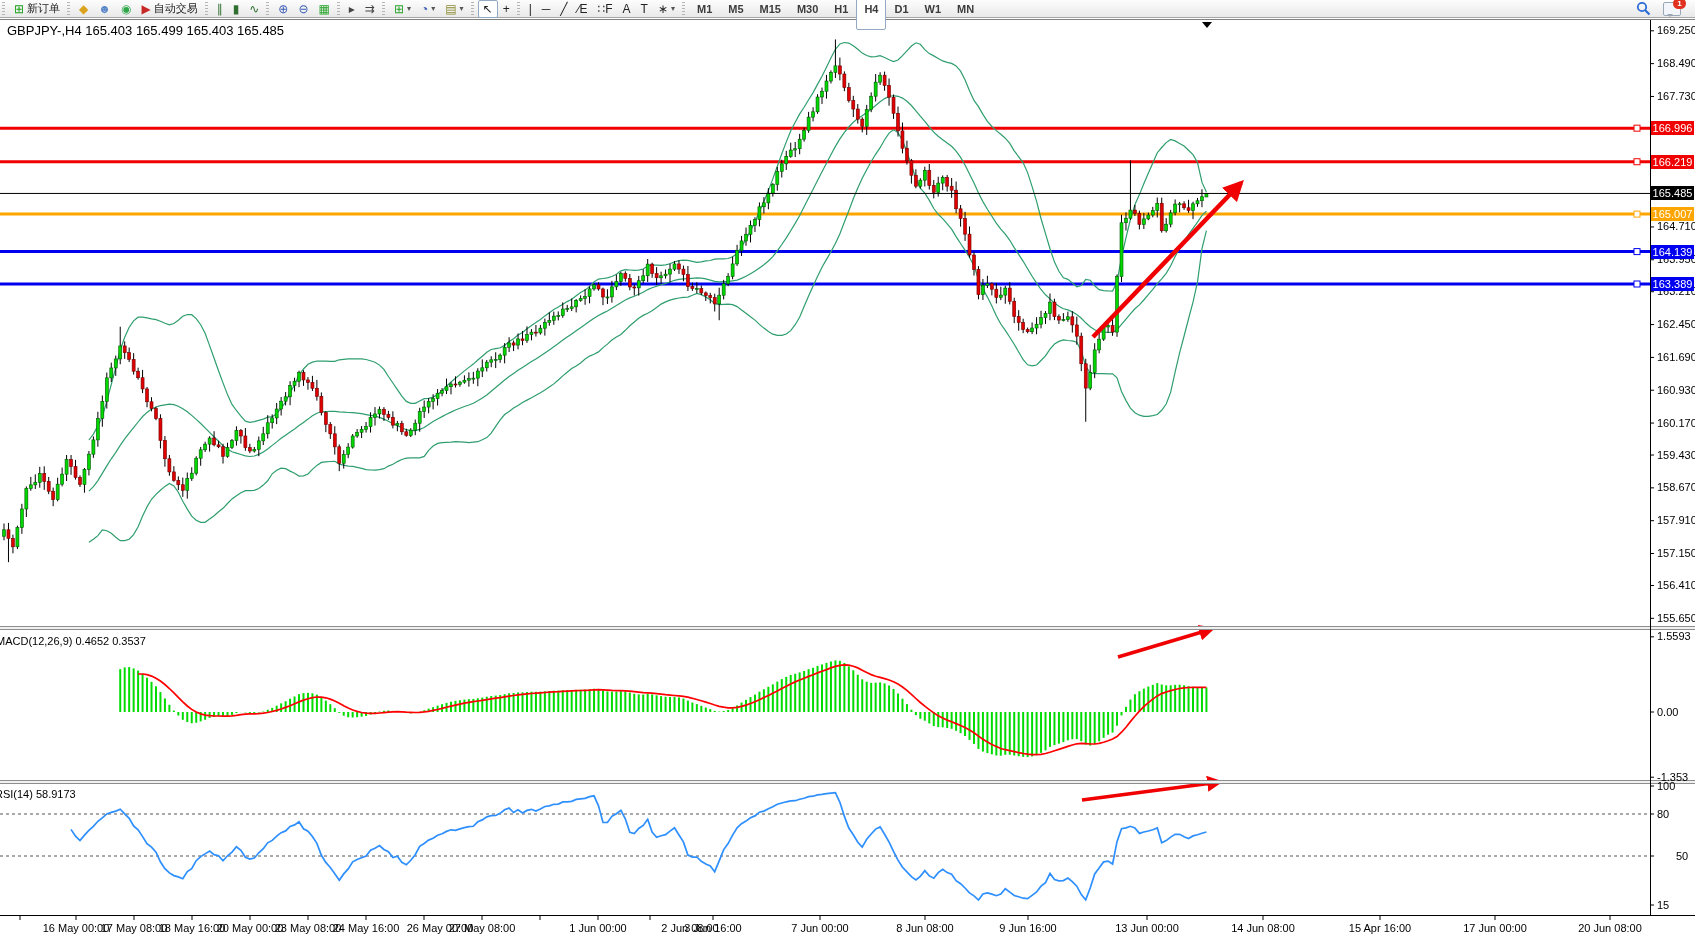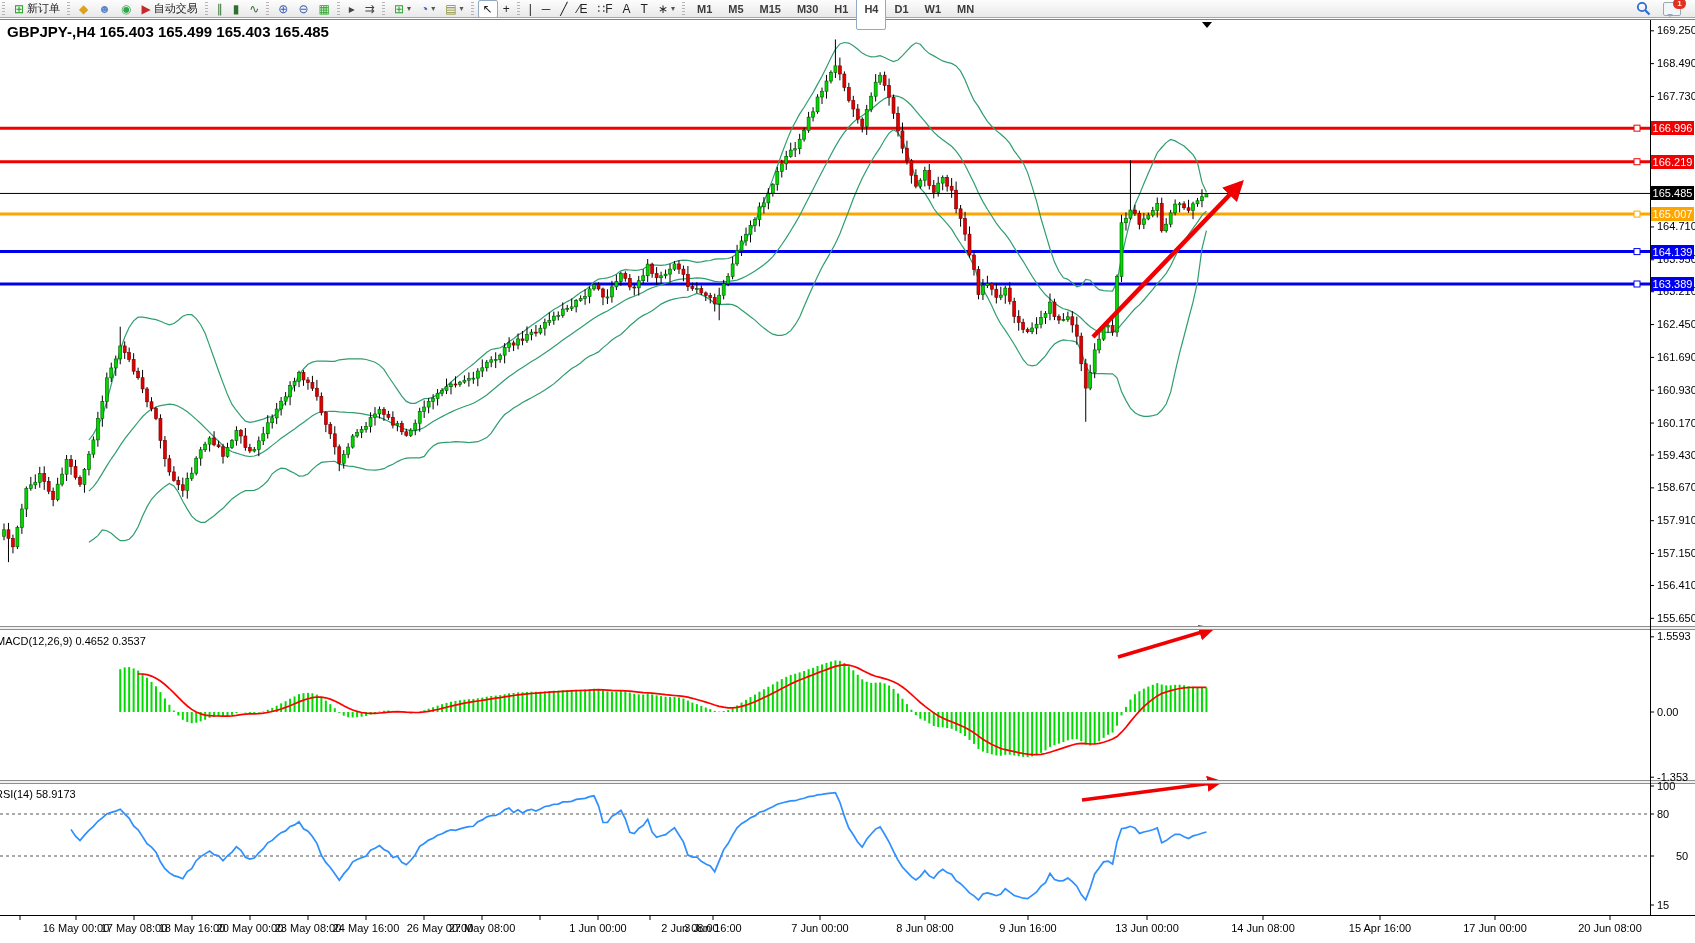--- a/index.html
+++ b/index.html
@@ -12,21 +12,21 @@
   .tbtn .g{font-size:12px;line-height:14px}
   .tbtn .dd{font-size:8px;color:#555}
   .tbtn.tf{font-weight:bold;color:#3c3c3c;padding:12px 7px}
   #tb-right{margin-left:auto;display:flex;align-items:center;gap:12px;padding-right:14px}
   .chat{width:16px;height:12px;border:1px solid #9aa8b6;border-radius:2px;background:#f2f6fa;position:relative}
   .chat:after{content:"";position:absolute;left:3px;bottom:-5px;border:3px solid transparent;border-top-color:#9aa8b6}
   .chatbadge{position:absolute;right:-6px;top:-5px;min-width:11px;height:11px;border-radius:6px;background:#e03020;color:#fff;
     font-size:8px;line-height:11px;text-align:center;font-weight:bold;padding:0 1px}
   #chart-wrap{position:absolute;top:18px;left:0;width:1695px;height:925px;background:#fff}
   #chart-svg{position:absolute;top:0;left:0}
-  #chart-title{position:absolute;left:7px;top:5px;font-size:15px;font-weight:bold;color:#000;white-space:pre}
+  #chart-title{position:absolute;left:7px;top:5px;font-size:13px;font-weight:normal;color:#000;white-space:pre}
   .panelabel{position:absolute;font-size:11px;color:#000;white-space:nowrap}
   .ticklbl{position:absolute;font-size:11px;color:#000;white-space:nowrap}
   .pricebox{position:absolute;left:1651px;width:43px;height:14px;line-height:14px;text-align:center;font-size:11px;color:#fff;white-space:nowrap}
   #date-axis{position:absolute;left:0;top:897px;width:1695px;height:28px}
   .datelbl{position:absolute;top:7px;font-size:11px;color:#000;white-space:nowrap;transform:translateX(-50%)}
   .datelbl.left{transform:none}
 </style>
 </head>
 <body>
 

